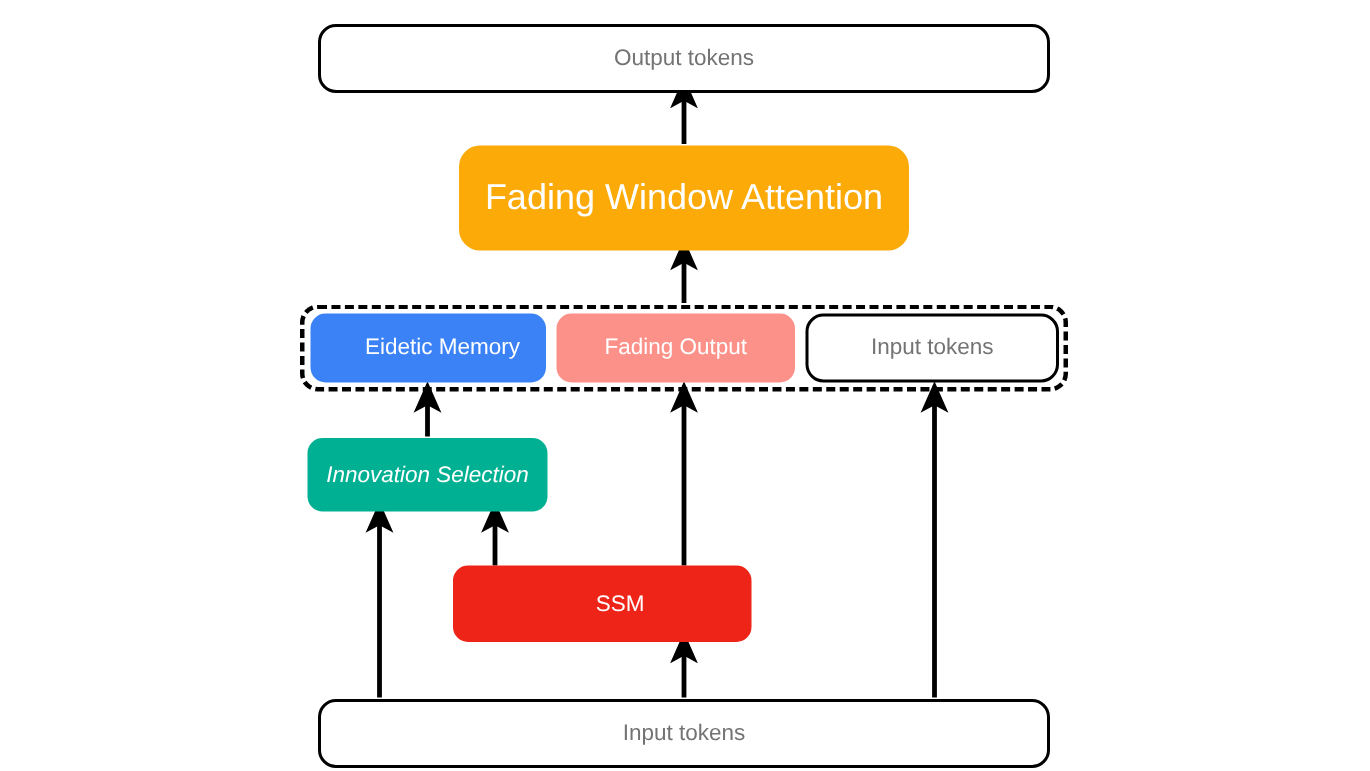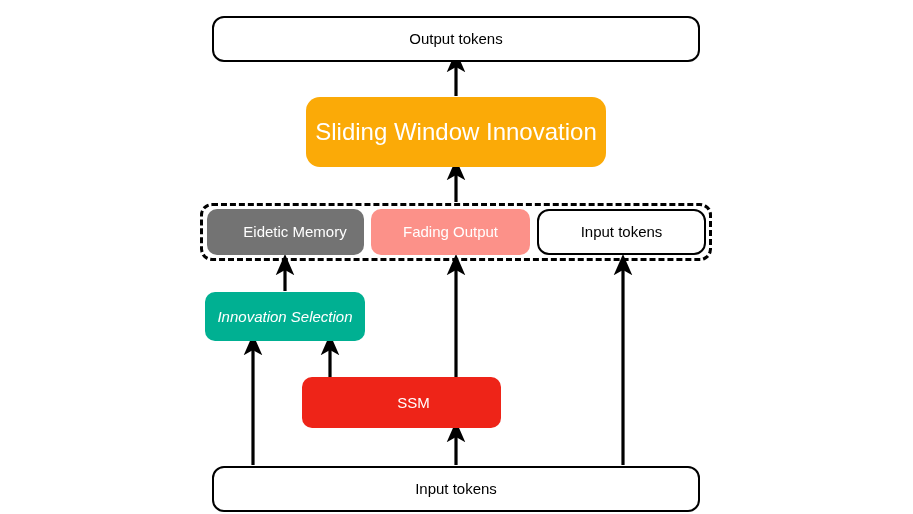--- a/index.html
+++ b/index.html
@@ -29,21 +29,21 @@
     align-items: center;
     justify-content: center;
     box-sizing: border-box;
     text-align: center;
     line-height: 1.15;
   }
   .node-outline {
     background: #ffffff;
     border: 2.5px solid #000000;
     border-radius: 12px;
-    color: #000000;
+    color: #737373;
     font-size: 15px;
   }
   .node-filled {
     border: none;
     border-radius: 10px;
     color: #ffffff;
   }
   #sliding-window-attention {
     border-radius: 14px;
     font-size: 24px;
@@ -100,26 +100,26 @@
     <line x1="456" y1="465" x2="456" y2="432" stroke="#000000" stroke-width="3.2" marker-end="url(#arrowhead)"></line>
 
     <line x1="623" y1="465" x2="623" y2="265" stroke="#000000" stroke-width="3.2" marker-end="url(#arrowhead)"></line>
   </svg>
 
   <div class="node node-outline" id="output-tokens" style="left:212px; top:16px; width:488px; height:46px;">
     <span class="node-label">Output tokens</span>
   </div>
 
   <div class="node node-filled" id="sliding-window-attention" style="left:306px; top:97px; width:300px; height:70px; background:#FBAA07;">
-    <span class="node-label">Sliding Window Innovation</span>
+    <span class="node-label">Fading Window Attention</span>
   </div>
 
   <div id="memory-group" style="left:200px; top:203px; width:512px; height:58px;"></div>
 
-  <div class="node node-filled" id="eidetic-memory" style="left:207px; top:209px; width:157px; height:46px; background:#737373;padding-left:19px;">
+  <div class="node node-filled" id="eidetic-memory" style="left:207px; top:209px; width:157px; height:46px; background:#3b82f6;padding-left:19px;">
     <span class="node-label">Eidetic Memory</span>
   </div>
 
   <div class="node node-filled" id="fading-memory" style="left:371px; top:209px; width:159px; height:46px; background:#FC9189;">
     <span class="node-label">Fading Output</span>
   </div>
 
   <div class="node node-outline" id="input-tokens-grouped" style="left:537px; top:209px; width:169px; height:46px;">
     <span class="node-label">Input tokens</span>
   </div>

